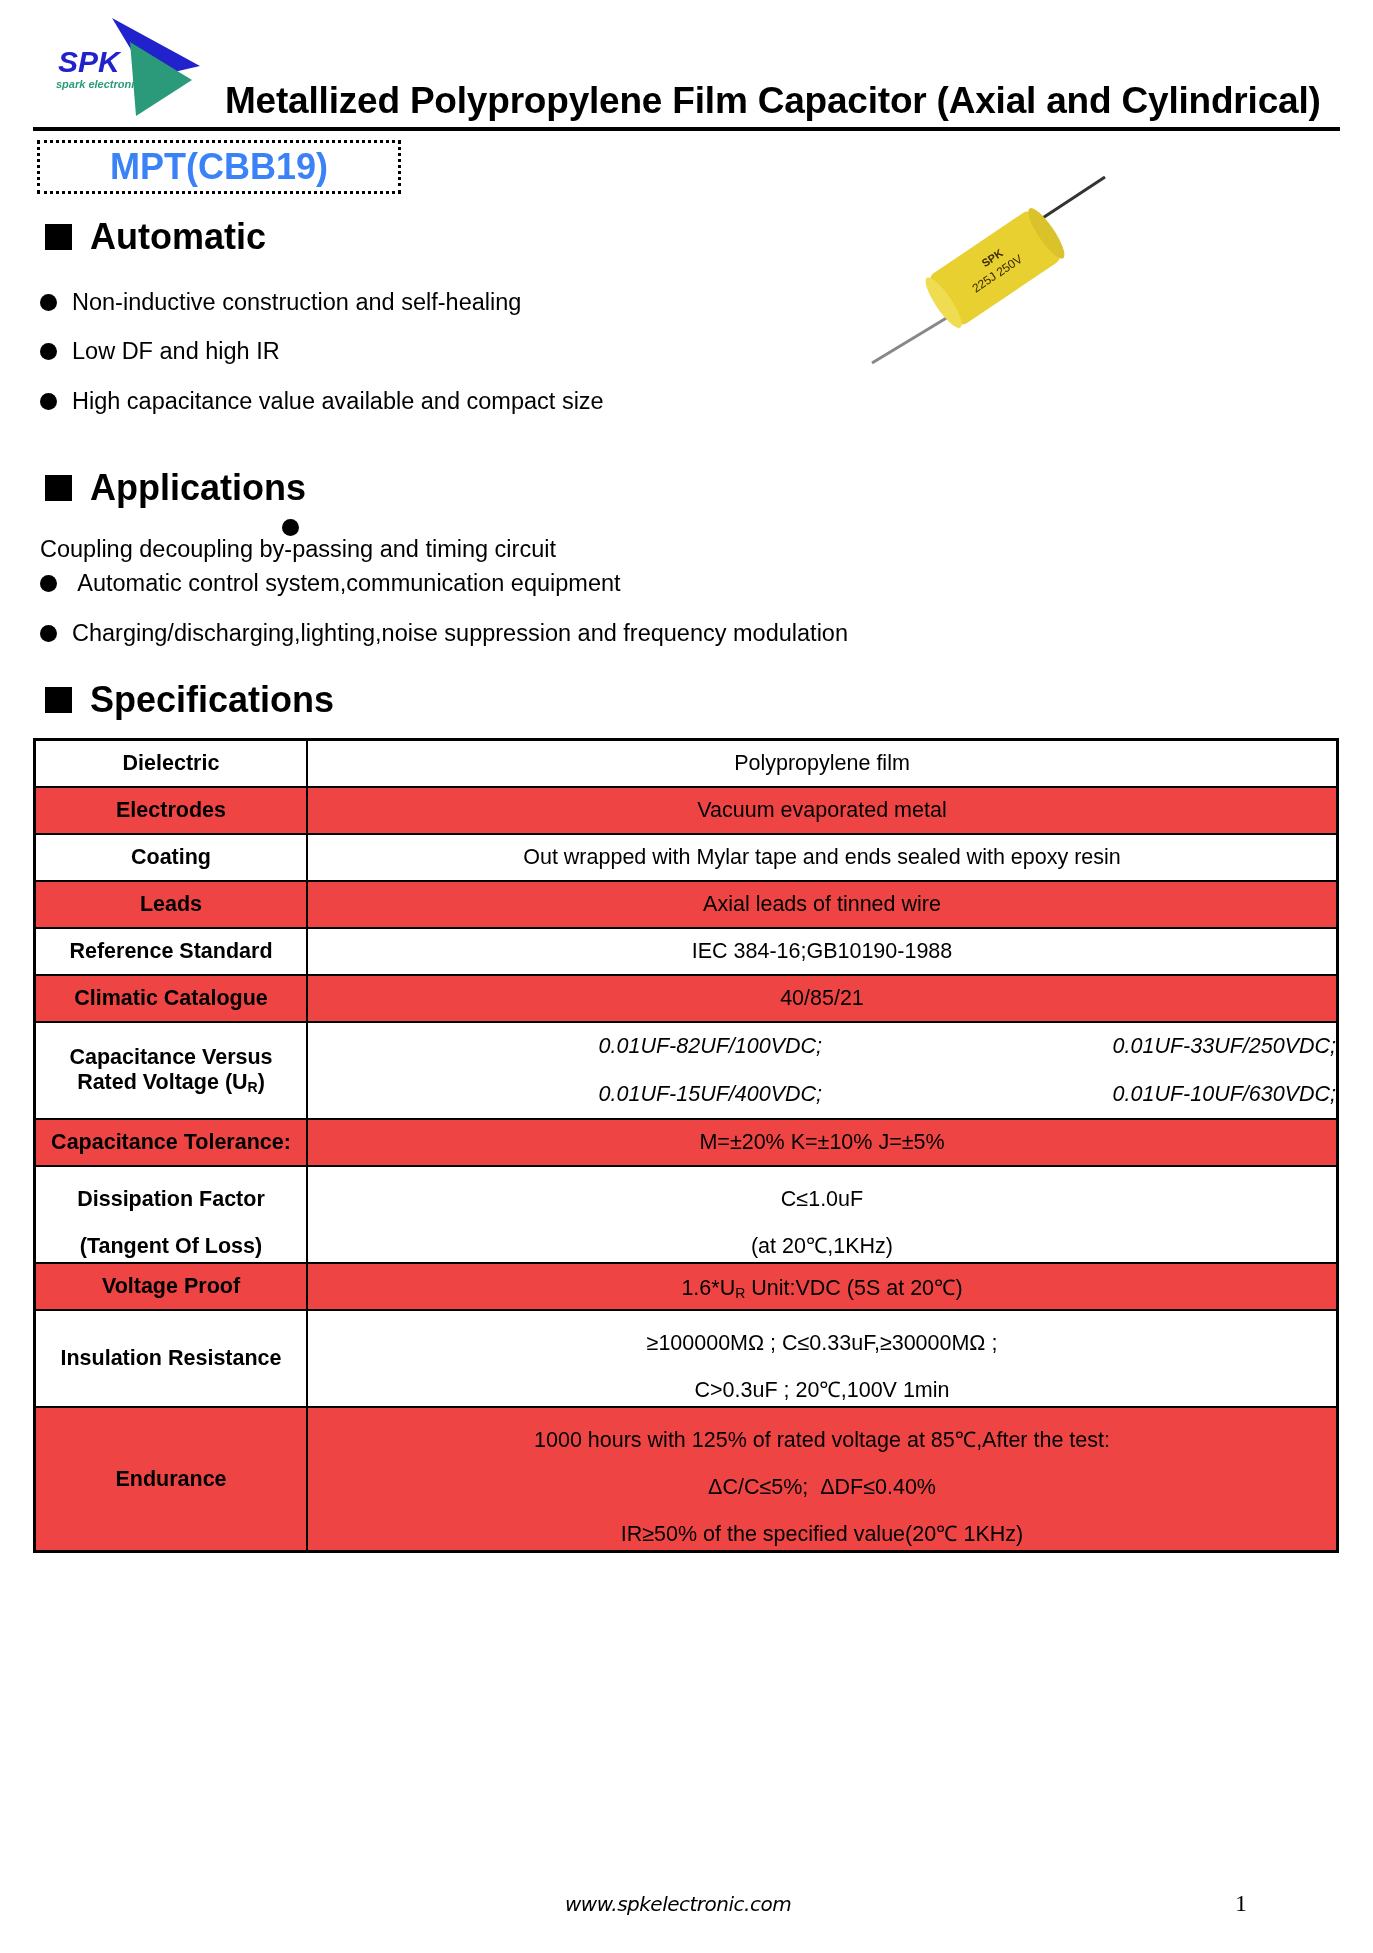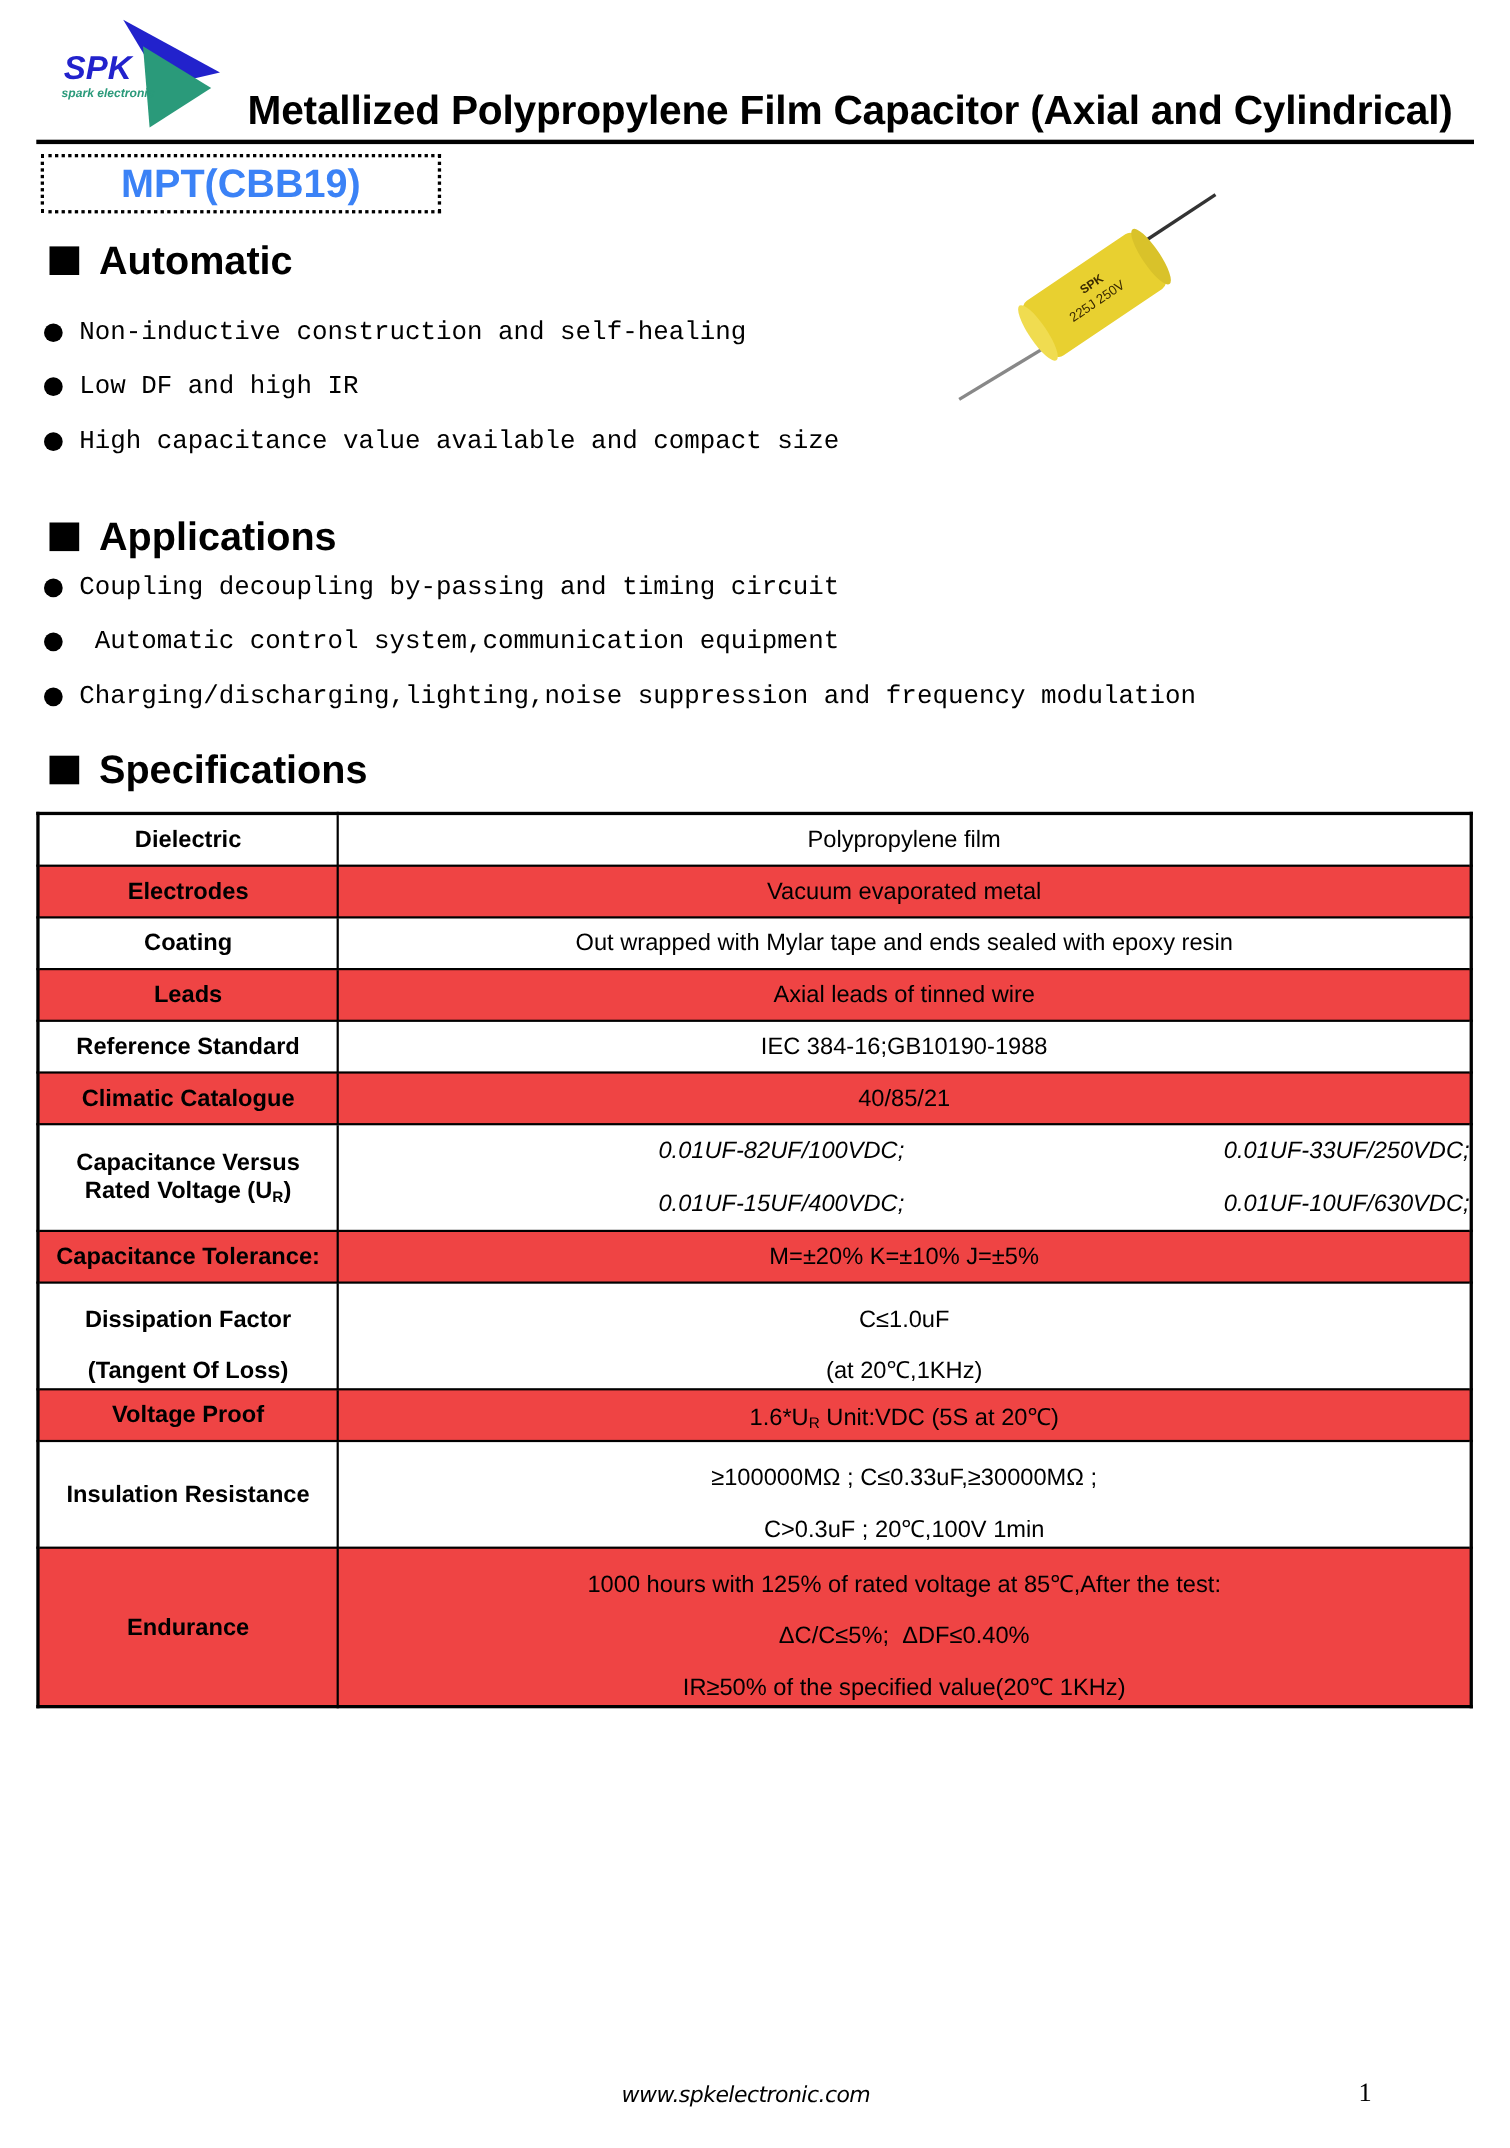--- a/index.html
+++ b/index.html
@@ -8,21 +8,21 @@
   .abs { position: absolute; }
   #logo { left: 52px; top: 16px; width: 150px; height: 104px; }
   #doc-title { left: 225px; top: 80px; font-size: 37px; font-weight: bold; white-space: nowrap; letter-spacing: -0.2px; }
   #title-rule { left: 33px; top: 127px; width: 1307px; height: 4px; background: #000; }
   #model-box { left: 37px; top: 140px; width: 364px; height: 54px; border: 3px dotted #000; box-sizing: border-box;
                display: flex; align-items: center; justify-content: center; }
   #model-box span { color: #3b82f6; font-size: 36px; font-weight: bold; }
   .section-head { left: 45px; display: flex; align-items: center; height: 40px; }
   .section-head .sq { width: 27px; height: 26px; background: #000; margin-right: 18px; }
   .section-head .txt { font-size: 36px; font-weight: bold; }
-  .bullet-item { left: 40px; display: flex; align-items: center; height: 30px; font-size: 23.5px; white-space: nowrap; font-family: Liberation Mono, monospace; }
+  .bullet-item { left: 40px; display: flex; align-items: center; height: 30px; font-size: 23.5px; white-space: nowrap; }
   .bullet-item .dot { width: 17px; height: 17px; border-radius: 50%; background: #000; margin-right: 15px; flex: none; }
   #capacitor { left: 860px; top: 165px; width: 260px; height: 210px; }
   #spec-table { left: 33px; top: 738px; width: 1306px; border-collapse: collapse; border: 3.5px solid #000; table-layout: fixed; }
   #spec-table td { border: 2px solid #000; text-align: center; vertical-align: middle; padding: 0; font-size: 21.5px; }
   #spec-table td.lbl { width: 270px; font-weight: bold; }
   #spec-table tr.g td { background: #ef4444; }
   #spec-table tr.h1 td { height: 45px; }
   #spec-table tr.h2 td { height: 95px; }
   #spec-table tr.h3 td { height: 142px; }
   .two-col { display: flex; flex-direction: column; justify-content: space-around; height: 100%; }
@@ -83,21 +83,21 @@
 </div>
 <div class="abs bullet-item" style="top:386px;">
   <div class="dot"></div>
   <span>High capacitance value available and compact size</span>
 </div>
 
 <div class="abs section-head" style="top:468px;">
   <div class="sq"></div>
   <div class="txt">Applications</div>
 </div>
-<div class="abs bullet-item" style="top:519px;">
+<div class="abs bullet-item" style="top:519px;flex-direction:column;">
   <div class="dot"></div>
   <span>Coupling decoupling by-passing and timing circuit</span>
 </div>
 <div class="abs bullet-item" style="top:568px;">
   <div class="dot"></div>
   <span style="white-space:pre;"> Automatic control system,communication equipment</span>
 </div>
 <div class="abs bullet-item" style="top:618px;">
   <div class="dot"></div>
   <span>Charging/discharging,lighting,noise suppression and frequency modulation</span>

